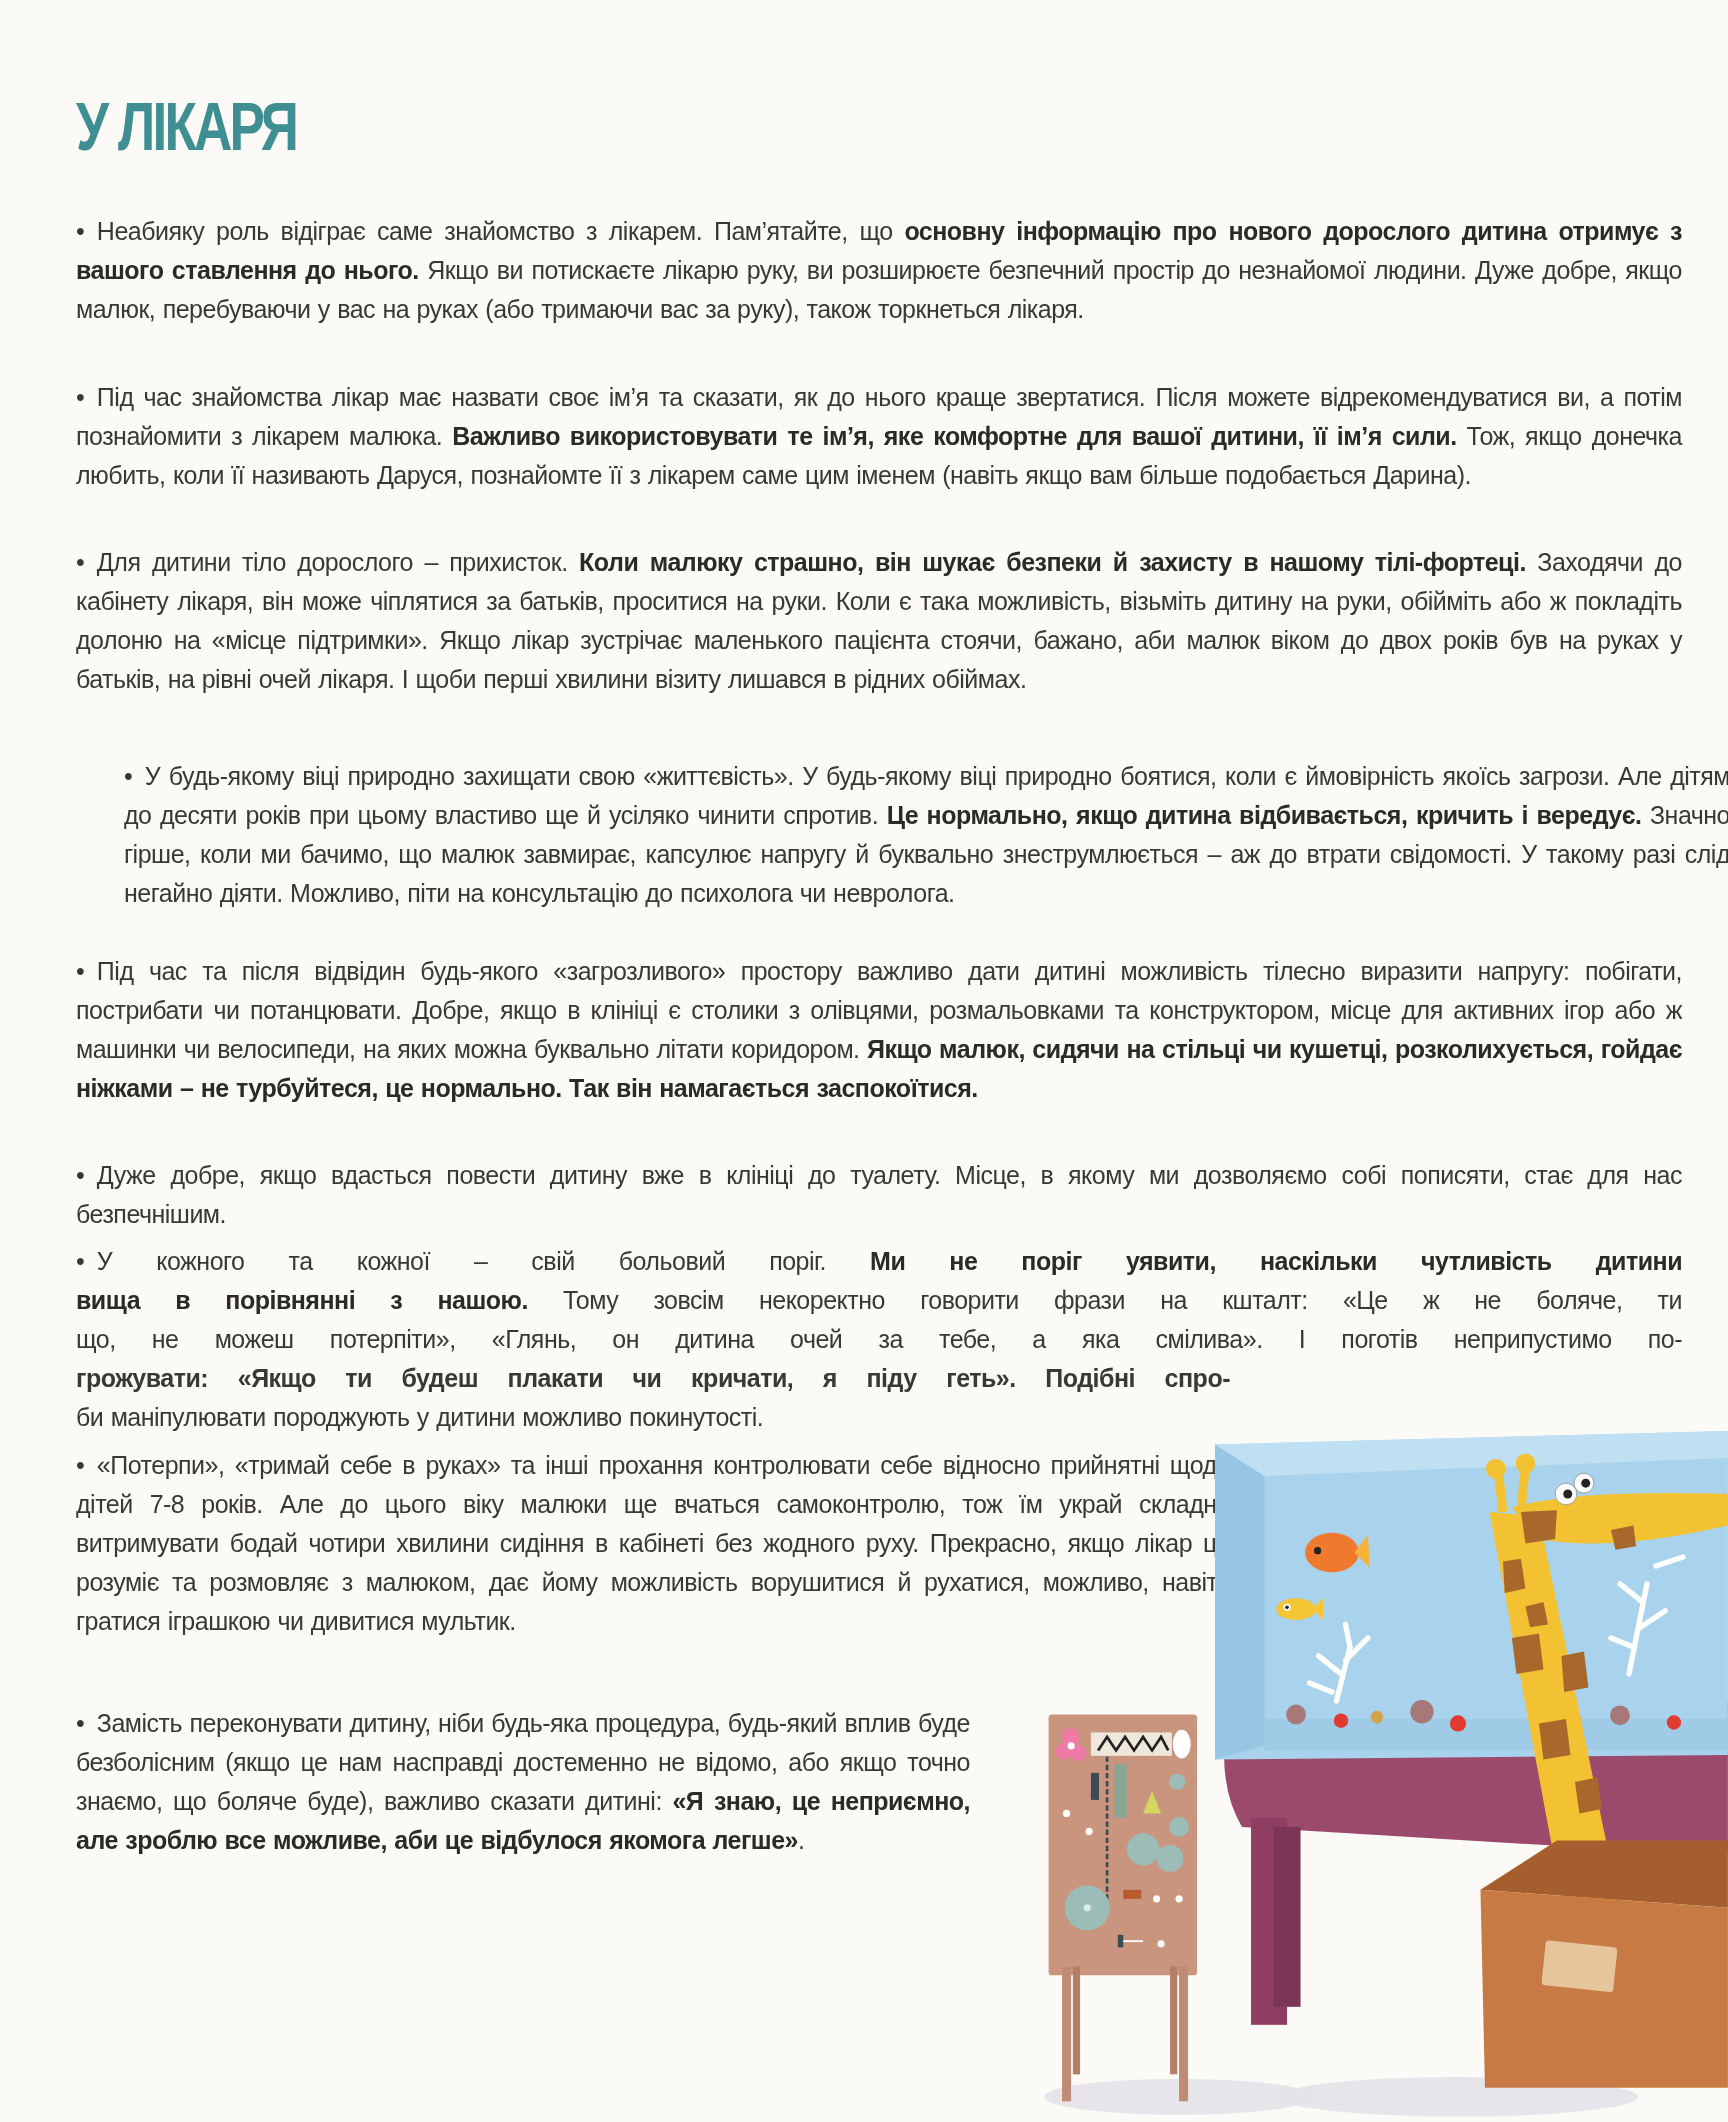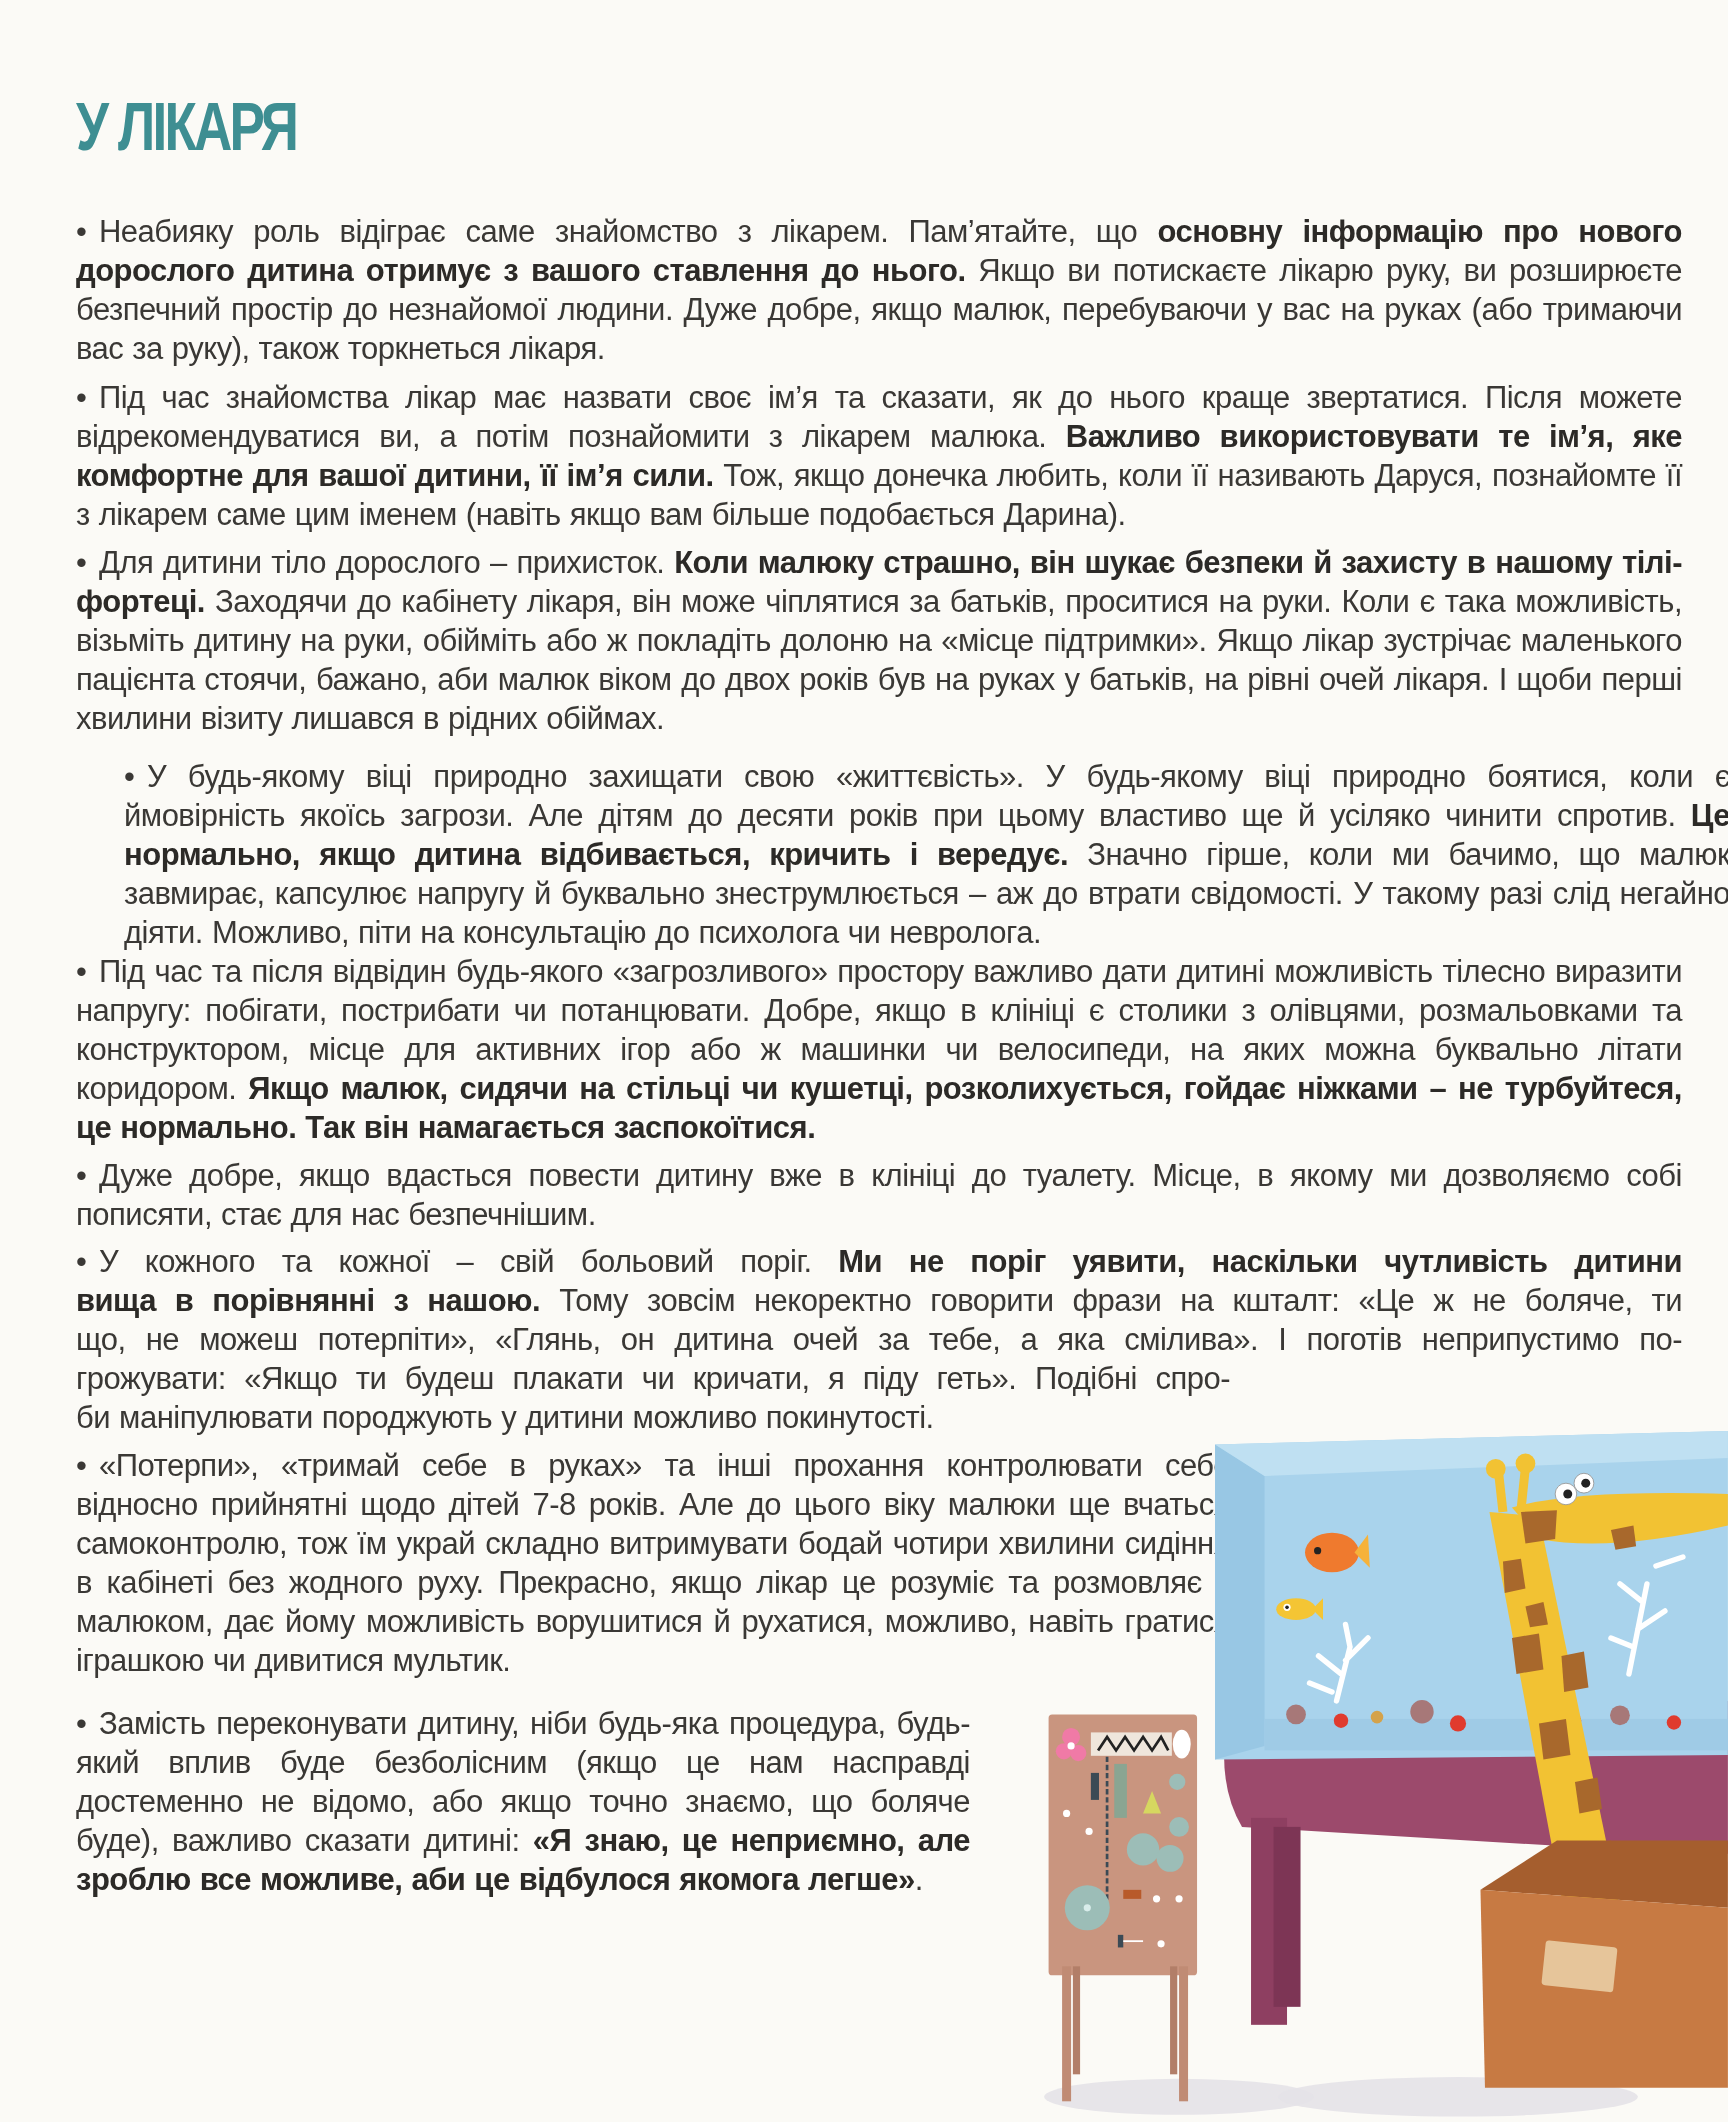--- a/index.html
+++ b/index.html
@@ -11,21 +11,21 @@
   }
   .title {
     position:absolute; left:76px; top:90px;
     font-family:"Liberation Sans", sans-serif;
     font-weight:bold; font-size:68px; letter-spacing:-3.6px;
     color:#3e8e92; transform:scaleX(0.78); transform-origin:left top;
     line-height:72px;
   }
   .para {
     position:absolute; left:76px;
-    font-size:31px; line-height:39px;
+    font-size:25px; line-height:39px;
     text-align:justify; text-align-last:left;
     letter-spacing:-0.5px; word-spacing:0.9px;
     color:#3a3835;
   }
   .para .b { font-weight:bold; color:#2c2a27; }
   .bullet { margin-right:12.6px; }
   .full { width:1606px; }
   #p1 { top:212px; }
   #p2 { top:378px; }
   #p3 { top:543px; }
@@ -67,21 +67,21 @@
 </div>
 
 <div id="p6" class="para full">
   <span class="bullet">•</span><span>Дуже добре, якщо вдасться повести дитину вже в клініці до туалету. Місце, в якому ми дозволяємо собі пописяти, стає для нас безпечнішим.</span>
 </div>
 
 <div id="p7" class="para" style="width:1606px;">
   <span class="line" style="text-align-last:justify;"><span class="bullet">•</span><span>У кожного та кожної – свій больовий поріг. </span><span class="b">Ми не поріг уявити, наскільки чутливість дитини</span></span>
   <span class="line" style="text-align-last:justify;"><span class="b">вища в порівнянні з нашою.</span><span> Тому зовсім некоректно говорити фрази на кшталт: «Це ж не боляче, ти</span></span>
   <span class="line" style="text-align-last:justify;"><span>що, не можеш потерпіти», «Глянь, он дитина очей за тебе, а яка смілива». І поготів неприпустимо по-</span></span>
-  <span class="line narrow" style="text-align-last:justify;"><span>грожувати: «Якщо ти будеш плакати чи кричати, я піду геть». Подібні спро-</span></span>
+  <span class="line narrow" style="text-align-last:justify;font-weight:bold;"><span>грожувати: «Якщо ти будеш плакати чи кричати, я піду геть». Подібні спро-</span></span>
   <span class="line"><span>би маніпулювати породжують у дитини можливо покинутості.</span></span>
 </div>
 
 <div id="p8" class="para">
   <span class="bullet">•</span><span>«Потерпи», «тримай себе в руках» та інші прохання контролювати себе відносно прийнятні щодо дітей 7-8 років. Але до цього віку малюки ще вчаться самоконтролю, тож їм украй складно витримувати бодай чотири хвилини сидіння в кабінеті без жодного руху. Прекрасно, якщо лікар це розуміє та розмовляє з малюком, дає йому можливість ворушитися й рухатися, можливо, навіть гратися іграшкою чи дивитися мультик.</span>
 </div>
 
 <div id="p9" class="para">
   <span class="bullet">•</span><span>Замість переконувати дитину, ніби будь-яка процедура, будь-який вплив буде безболісним (якщо це нам насправді достеменно не відомо, або якщо точно знаємо, що боляче буде), важливо сказати дитині: </span><span class="b">«Я знаю, це неприємно, але зроблю все можливе, аби це відбулося якомога легше»</span><span>.</span>
 </div>

